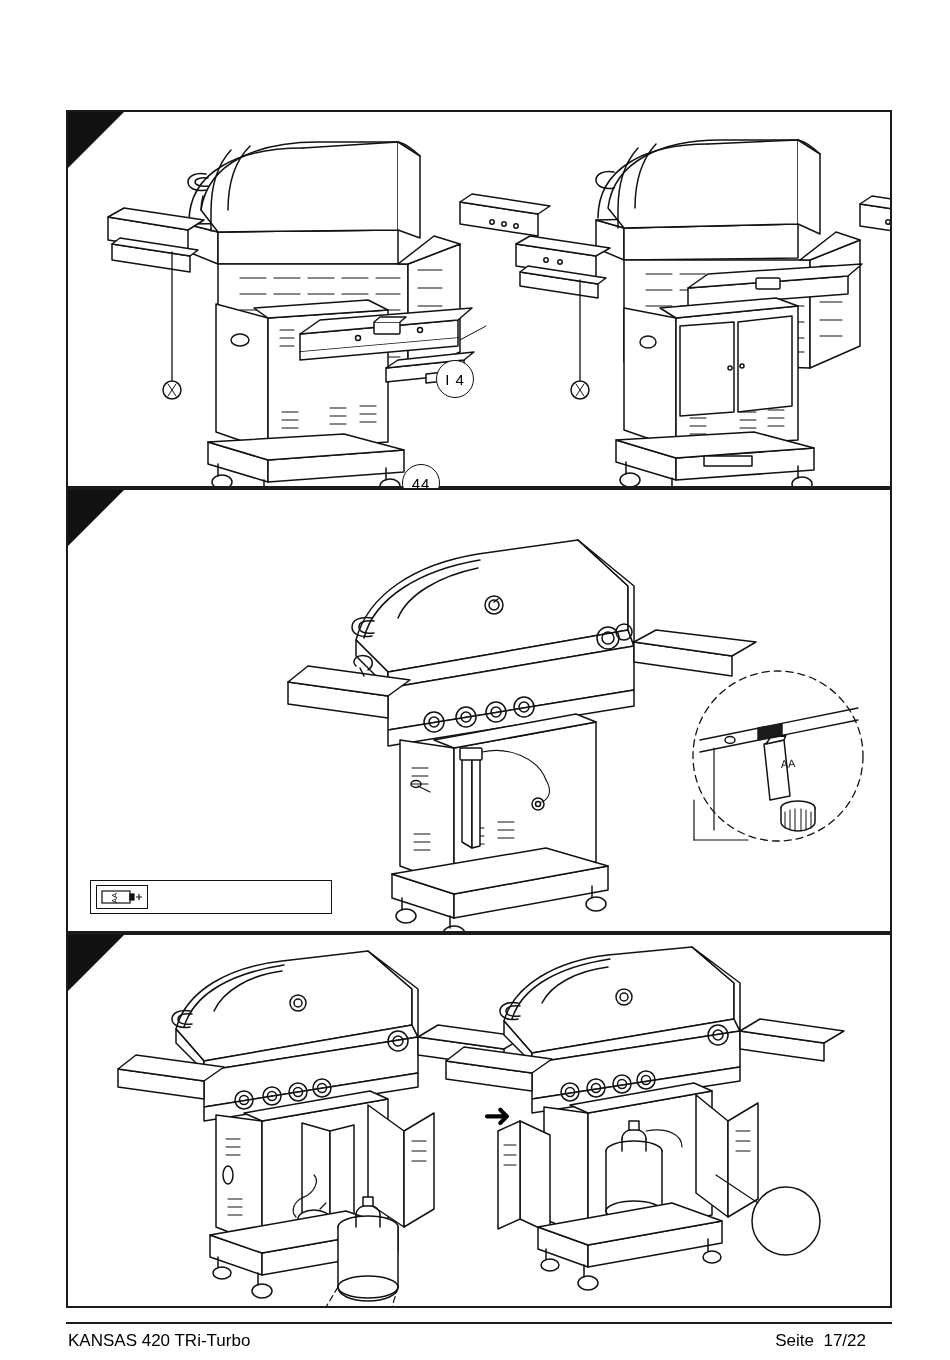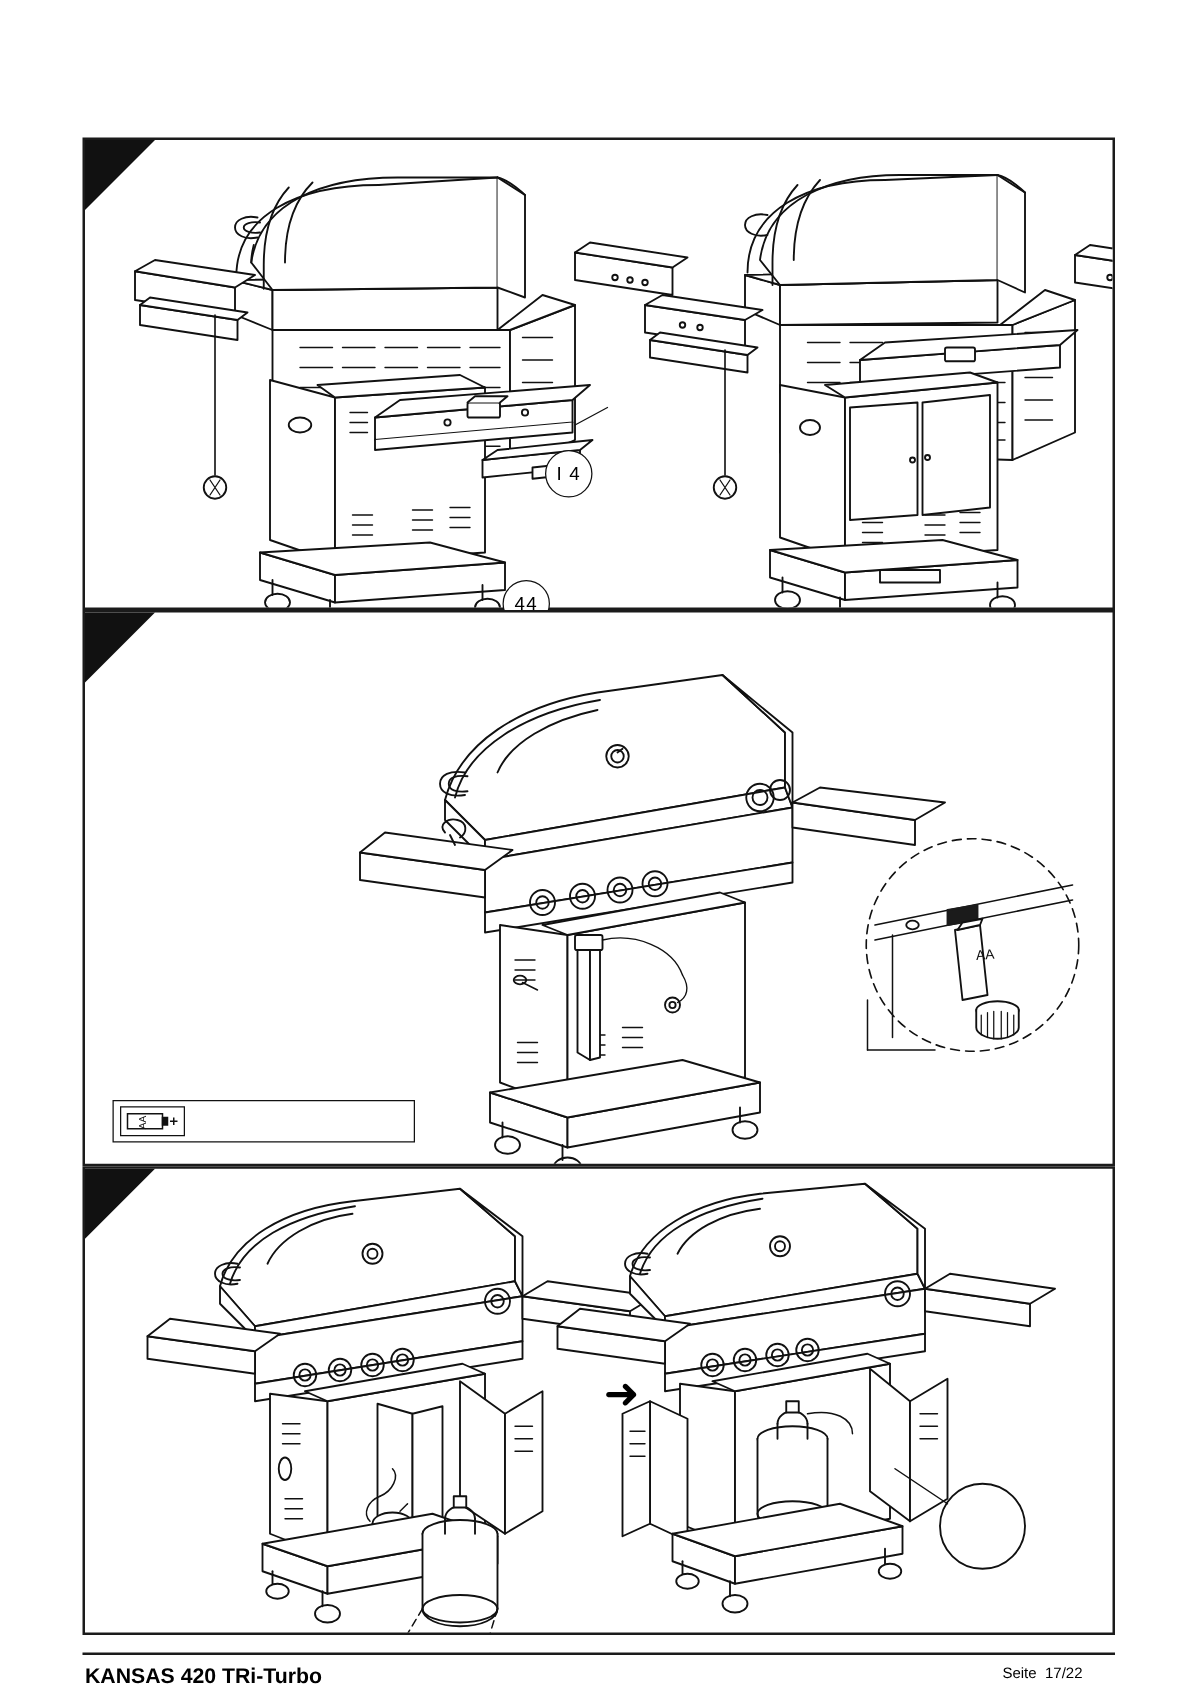--- a/index.html
+++ b/index.html
@@ -83,27 +83,26 @@
     top: 1322px;
     width: 826px;
     height: 0;
     border-top: 2px solid #1b1b1b;
   }
   .footer-left {
     position: absolute;
     left: 68px;
     top: 1331px;
     font-size: 17px;
-    font-weight: bold;
   }
   .footer-right {
     position: absolute;
     right: 58px;
     top: 1331px;
-    font-size: 12px;
+    font-size: 17px;
     text-align: right;
     white-space: pre;
   }
 
   .arrow-right {
     position: absolute;
     font-size: 34px;
     line-height: 1;
     color: #000;
   }

